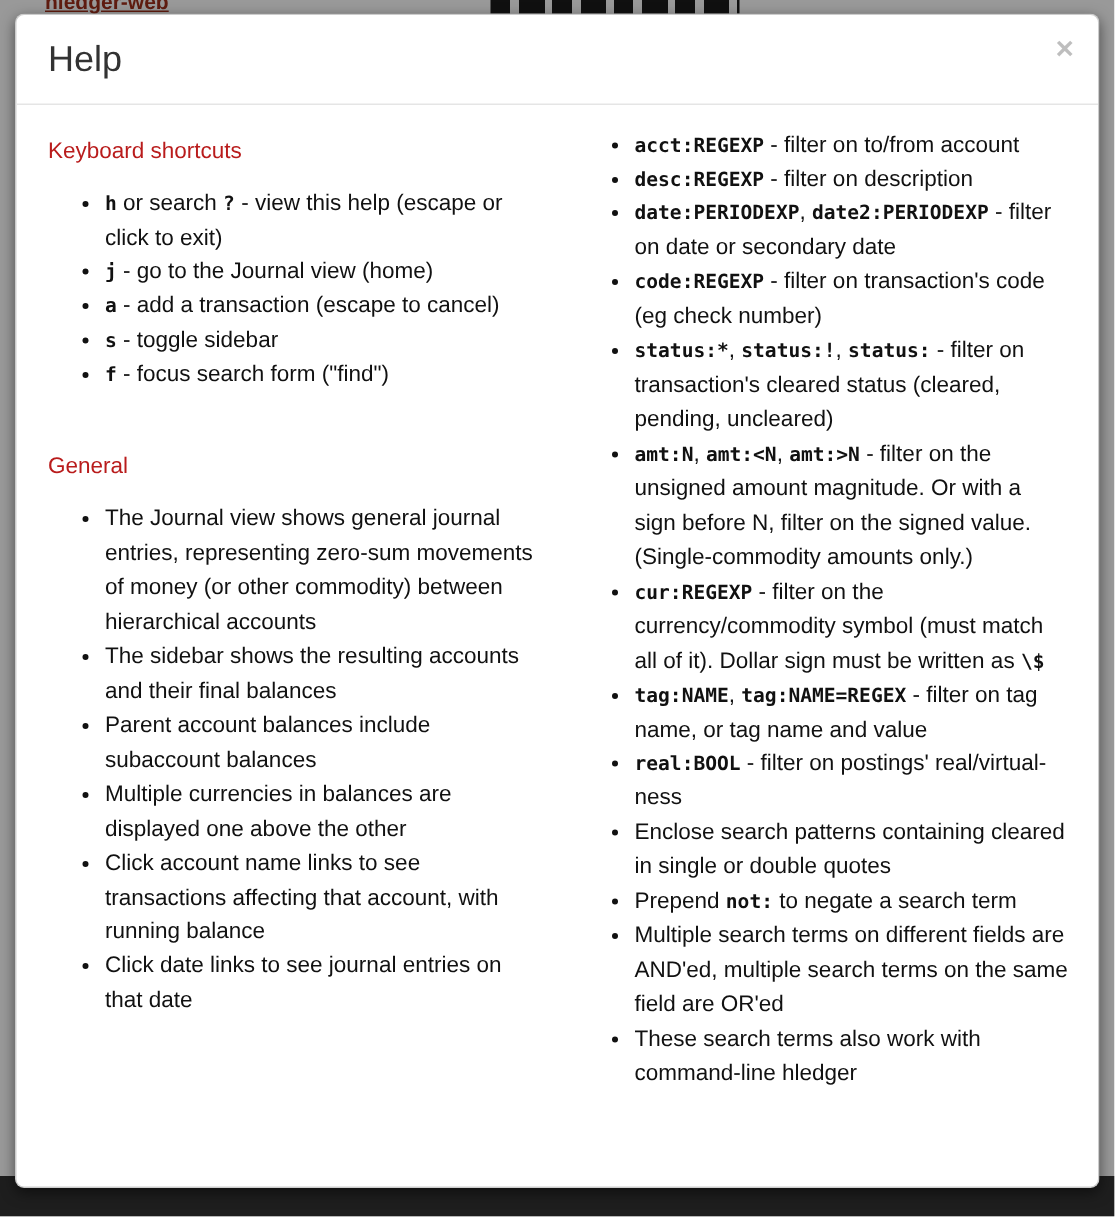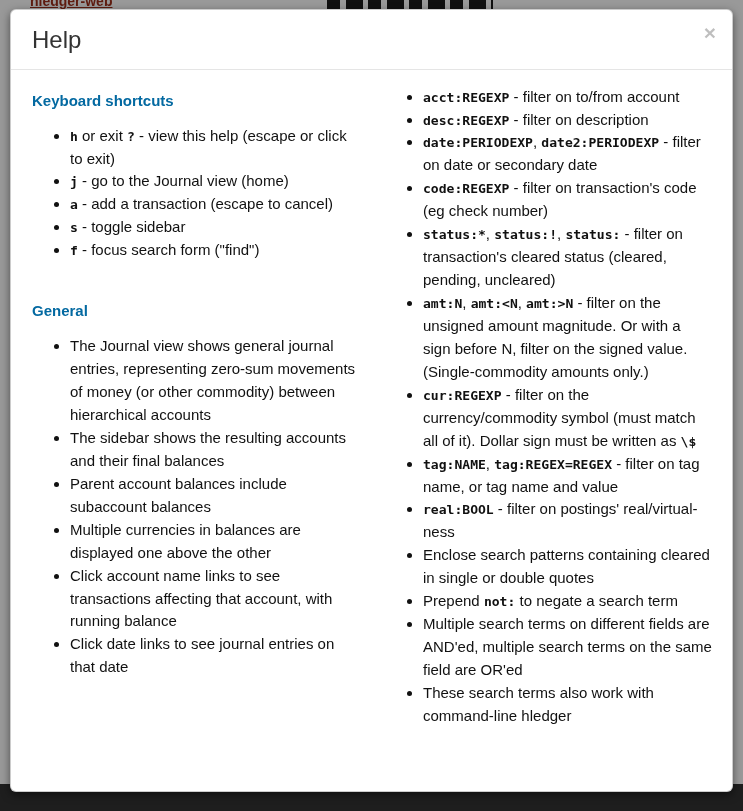--- a/index.html
+++ b/index.html
@@ -72,22 +72,22 @@
 
   .modal-body {
     display: flex;
     gap: 26px;
     padding: 16px 20px 15px 21px;
   }
   .col { flex: 1 1 0; min-width: 0; }
 
   .section-heading {
     font-size: 15px;
-    font-weight: bold;
-    color: #0369a1;
+    font-weight: normal;
+    color: #b91c1c;
     margin: 6px 0 16px 0;
   }
   .section-heading.spaced { margin-top: 40px; }
 
   ul.help-list {
     margin: 0 0 10px 0;
     padding-left: 38px;
     list-style-type: disc;
   }
   ul.help-list li {
@@ -115,21 +115,21 @@
 
 <div class="modal">
   <div class="modal-header">
     <h2 class="modal-title">Help</h2>
     <button class="close-btn">×</button>
   </div>
   <div class="modal-body">
     <div class="col">
       <h4 class="section-heading">Keyboard shortcuts</h4>
       <ul class="help-list">
-          <li><code>h</code><span> or exit </span><code>?</code><span> - view this help (escape or click to exit)</span></li>
+          <li><code>h</code><span> or search </span><code>?</code><span> - view this help (escape or click to exit)</span></li>
           <li><code>j</code><span> - go to the Journal view (home)</span></li>
           <li><code>a</code><span> - add a transaction (escape to cancel)</span></li>
           <li><code>s</code><span> - toggle sidebar</span></li>
           <li><code>f</code><span> - focus search form ("find")</span></li>
         </ul>
       <h4 class="section-heading spaced">General</h4>
       <ul class="help-list">
           <li><span>The Journal view shows general journal entries, representing zero-sum movements of money (or other commodity) between hierarchical accounts</span></li>
           <li><span>The sidebar shows the resulting accounts and their final balances</span></li>
           <li><span>Parent account balances include subaccount balances</span></li>
@@ -140,21 +140,21 @@
     </div>
     <div class="col">
       <ul class="help-list">
           <li><code>acct:REGEXP</code><span> - filter on to/from account</span></li>
           <li><code>desc:REGEXP</code><span> - filter on description</span></li>
           <li><code>date:PERIODEXP</code><span>, </span><code>date2:PERIODEXP</code><span> - filter on date or secondary date</span></li>
           <li><code>code:REGEXP</code><span> - filter on transaction's code (eg check number)</span></li>
           <li><code>status:*</code><span>, </span><code>status:!</code><span>, </span><code>status:</code><span> - filter on transaction's cleared status (cleared, pending, uncleared)</span></li>
           <li><code>amt:N</code><span>, </span><code>amt:&lt;N</code><span>, </span><code>amt:&gt;N</code><span> - filter on the unsigned amount magnitude. Or with a sign before N, filter on the signed value. (Single-commodity amounts only.)</span></li>
           <li><code>cur:REGEXP</code><span> - filter on the currency/commodity symbol (must match all of it). Dollar sign must be written as </span><code>\$</code></li>
-          <li><code>tag:NAME</code><span>, </span><code>tag:REGEX=REGEX</code><span> - filter on tag name, or tag name and value</span></li>
+          <li><code>tag:NAME</code><span>, </span><code>tag:NAME=REGEX</code><span> - filter on tag name, or tag name and value</span></li>
           <li><code>real:BOOL</code><span> - filter on postings' real/virtual-ness</span></li>
           <li><span>Enclose search patterns containing cleared in single or double quotes</span></li>
           <li><span>Prepend </span><code>not:</code><span> to negate a search term</span></li>
           <li><span>Multiple search terms on different fields are AND'ed, multiple search terms on the same field are OR'ed</span></li>
           <li><span>These search terms also work with command-line hledger</span></li>
         </ul>
     </div>
   </div>
 </div>
 

